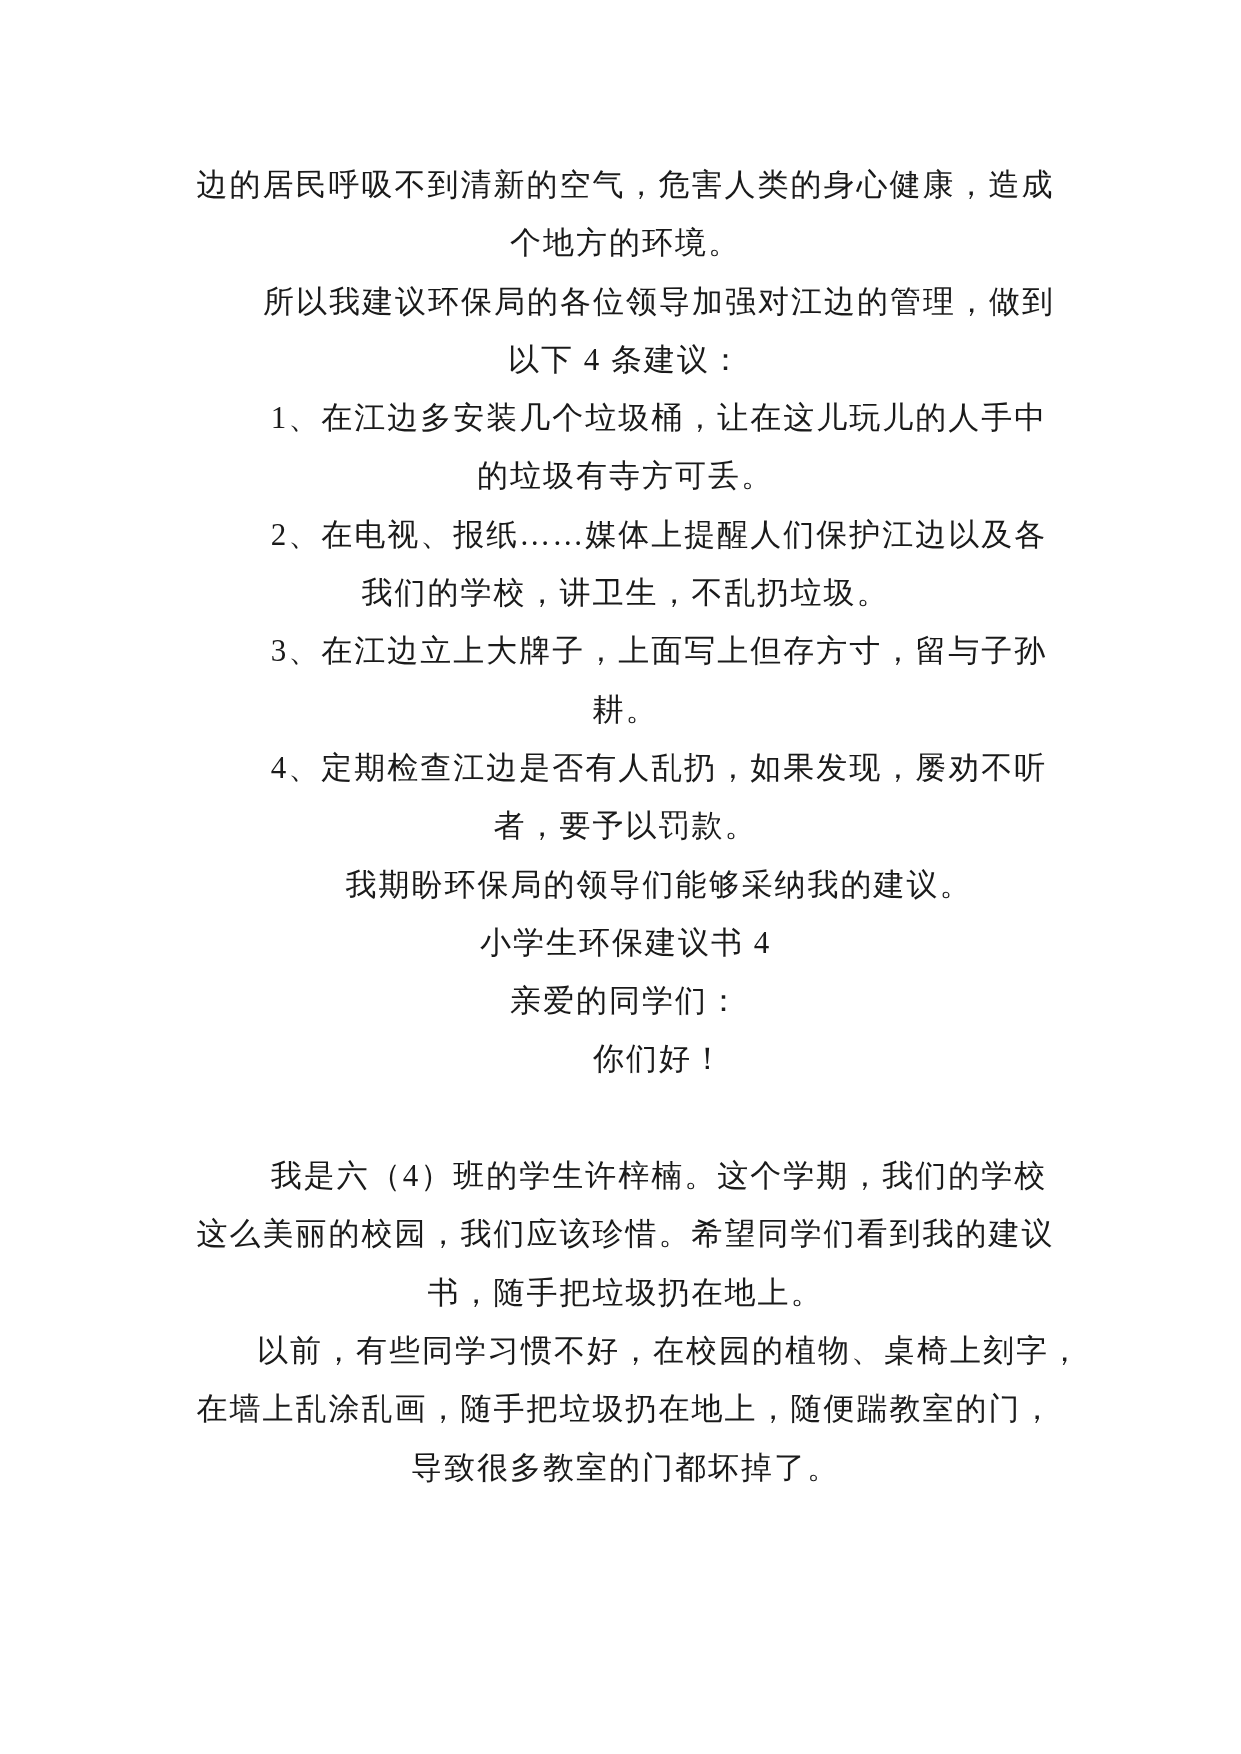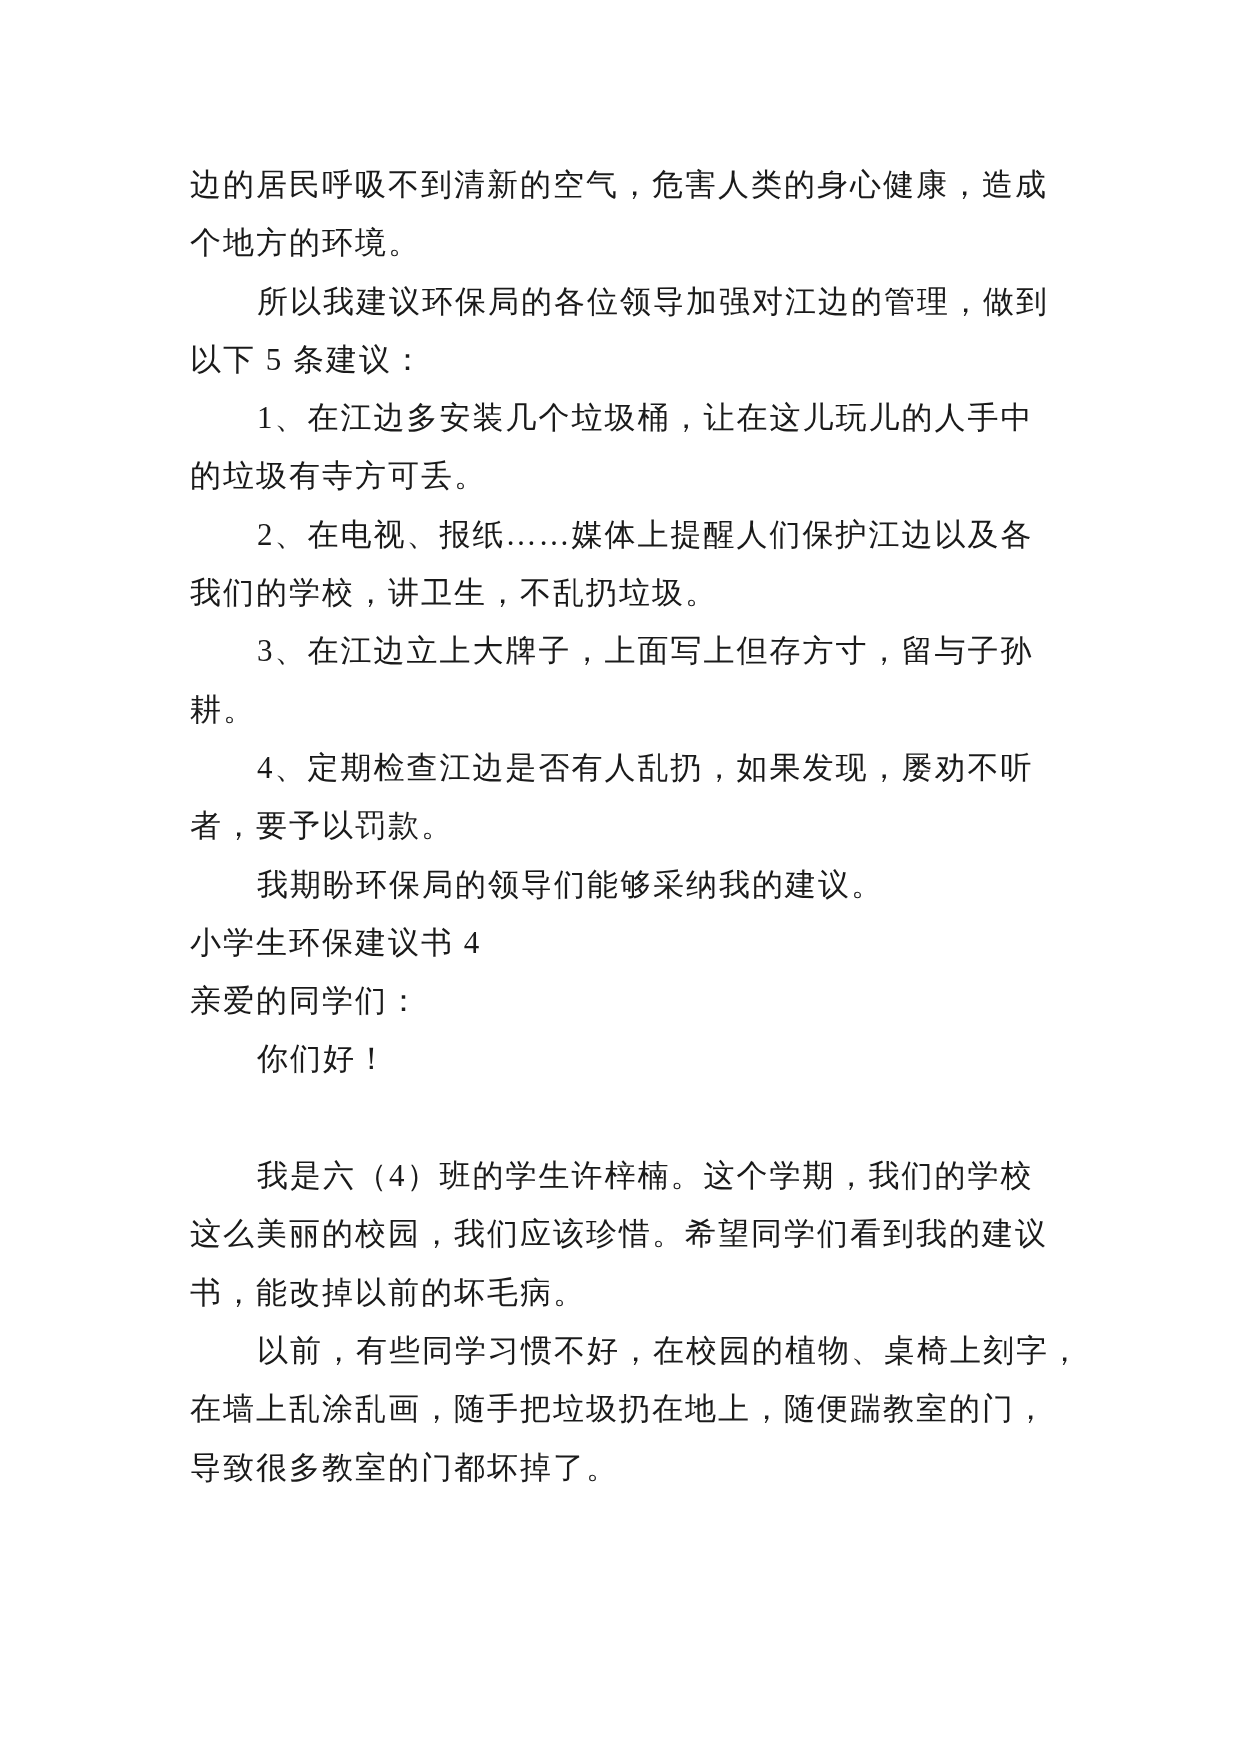--- a/index.html
+++ b/index.html
@@ -13,20 +13,21 @@
     color: #1a1a1a;
     font-family: "Liberation Serif", serif;
     overflow: hidden;
   }
   .doc-page {
     box-sizing: border-box;
     width: 1241px;
     height: 1754px;
     padding: 156px 180px 0 190px;
     background: #ffffff;
+    text-align: center;
   }
   .doc-text {
     width: 871px;
   }
   .text-line {
     font-size: 31px;
     line-height: 58.3px;
     height: 58.3px;
     letter-spacing: 2px;
     white-space: nowrap;
@@ -41,34 +42,34 @@
 </style>
 </head>
 <body>
 
 <main class="doc-page">
   <div class="doc-text">
 
   <div class="text-line">边的居民呼吸不到清新的空气，危害人类的身心健康，造成</div>
       <div class="text-line">个地方的环境。</div>
       <div class="text-line indent">所以我建议环保局的各位领导加强对江边的管理，做到</div>
-      <div class="text-line">以下 5 条建议：</div>
+      <div class="text-line">以下 4 条建议：</div>
       <div class="text-line indent">1、在江边多安装几个垃圾桶，让在这儿玩儿的人手中</div>
       <div class="text-line">的垃圾有寺方可丢。</div>
       <div class="text-line indent">2、在电视、报纸……媒体上提醒人们保护江边以及各</div>
       <div class="text-line">我们的学校，讲卫生，不乱扔垃圾。</div>
       <div class="text-line indent">3、在江边立上大牌子，上面写上但存方寸，留与子孙</div>
       <div class="text-line">耕。</div>
       <div class="text-line indent">4、定期检查江边是否有人乱扔，如果发现，屡劝不听</div>
       <div class="text-line">者，要予以罚款。</div>
       <div class="text-line indent">我期盼环保局的领导们能够采纳我的建议。</div>
       <div class="text-line">小学生环保建议书 4</div>
       <div class="text-line">亲爱的同学们：</div>
       <div class="text-line indent">你们好！</div>
       <div class="text-line blank"></div>
       <div class="text-line indent">我是六（4）班的学生许梓楠。这个学期，我们的学校</div>
       <div class="text-line">这么美丽的校园，我们应该珍惜。希望同学们看到我的建议</div>
-      <div class="text-line">书，能改掉以前的坏毛病。</div>
+      <div class="text-line">书，随手把垃圾扔在地上。</div>
       <div class="text-line indent">以前，有些同学习惯不好，在校园的植物、桌椅上刻字，</div>
       <div class="text-line">在墙上乱涂乱画，随手把垃圾扔在地上，随便踹教室的门，</div>
       <div class="text-line">导致很多教室的门都坏掉了。</div>
     </div>
 </main>
 
 </body></html>

